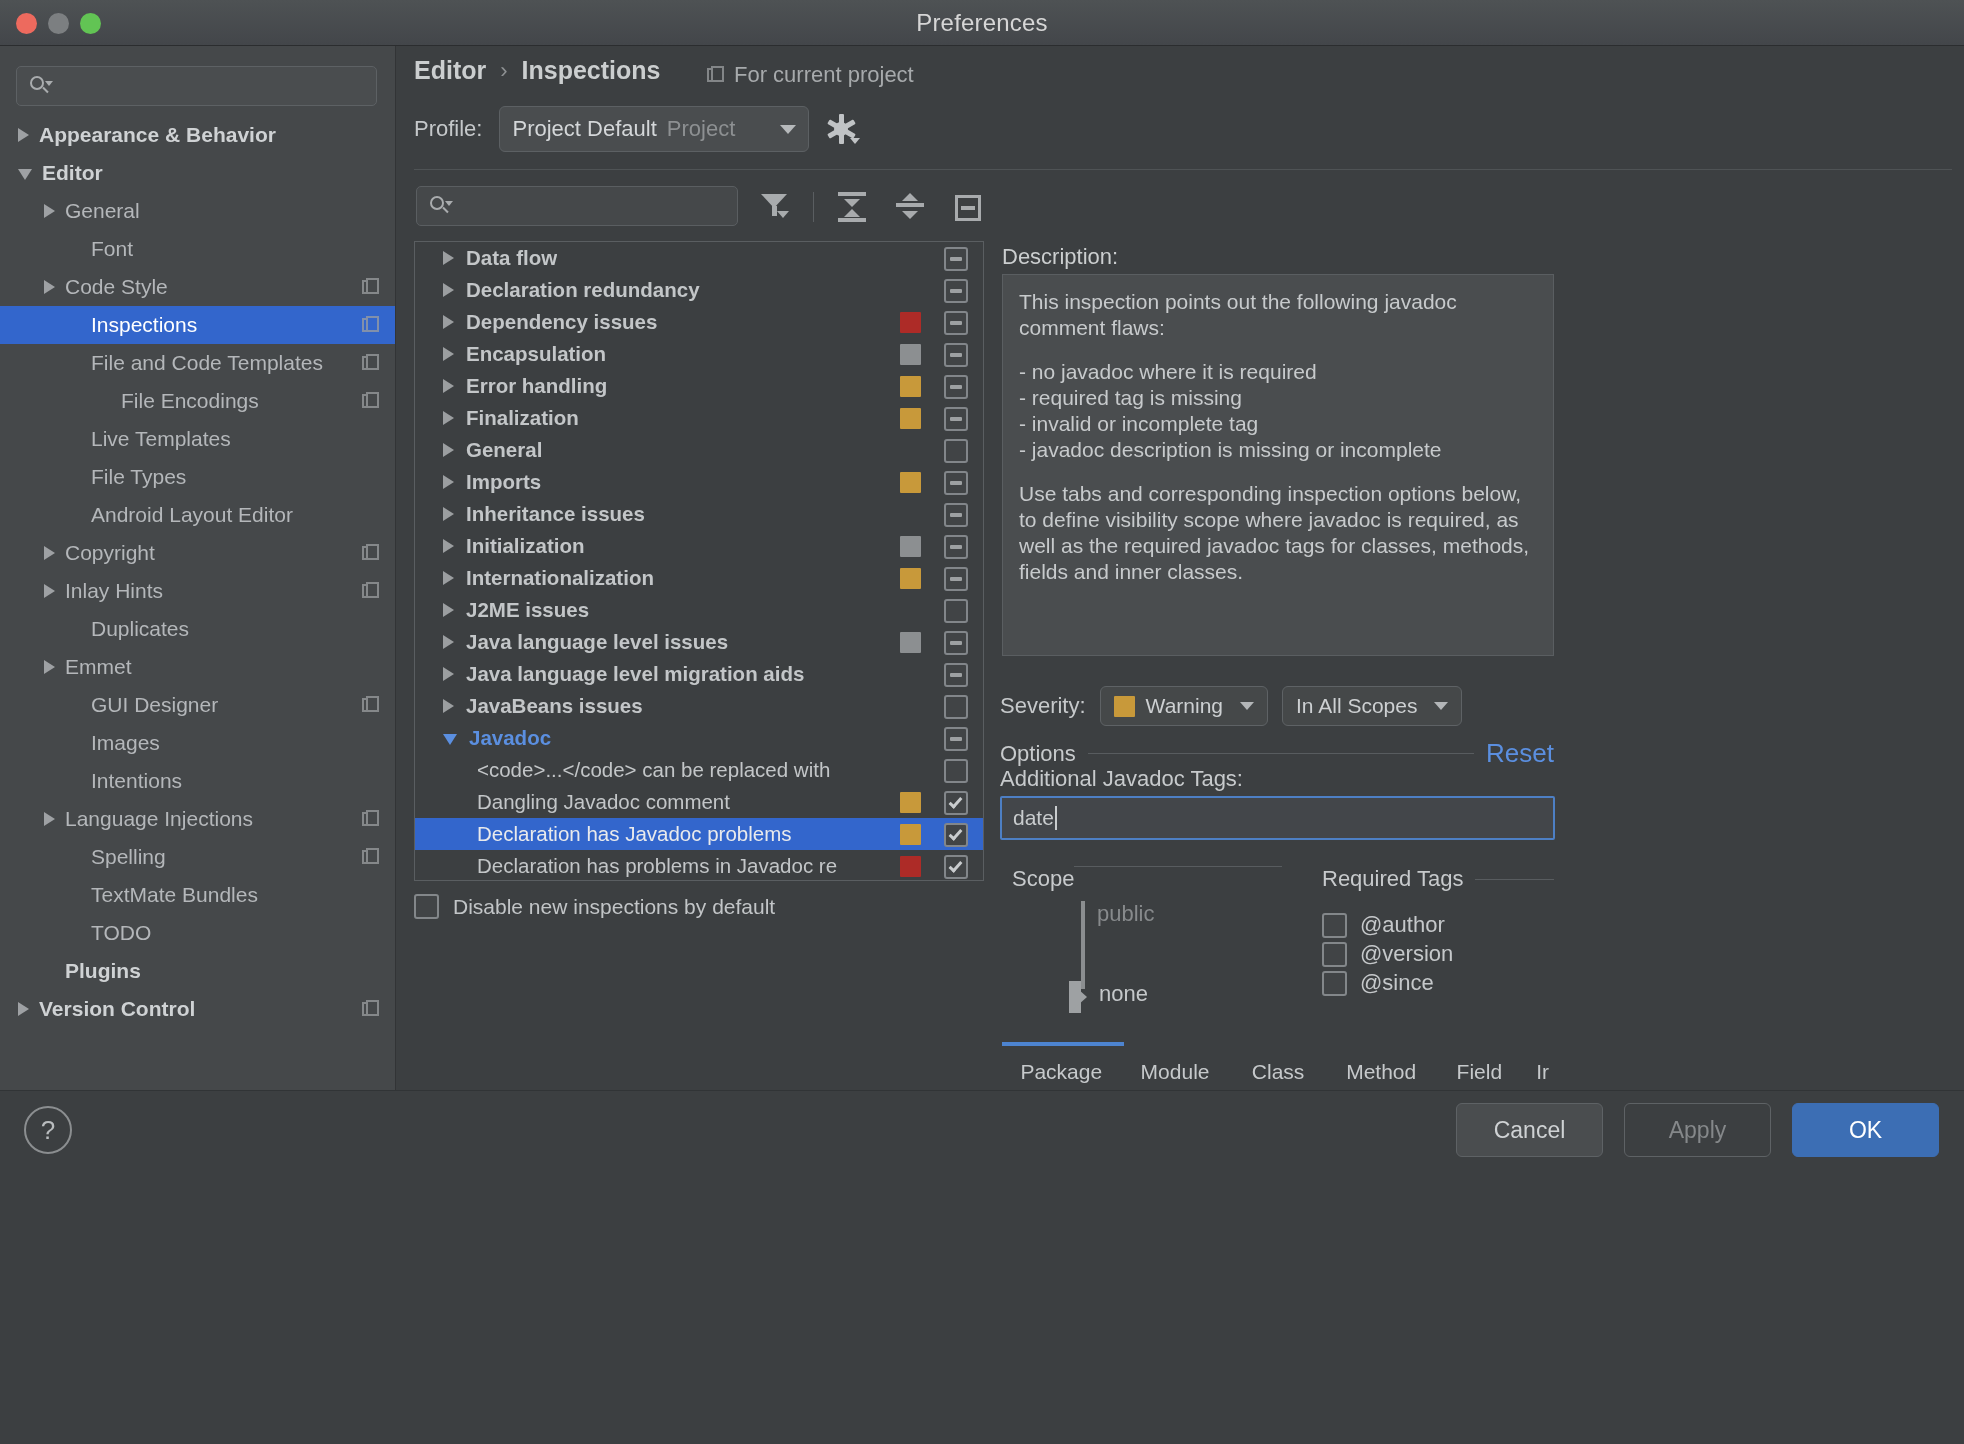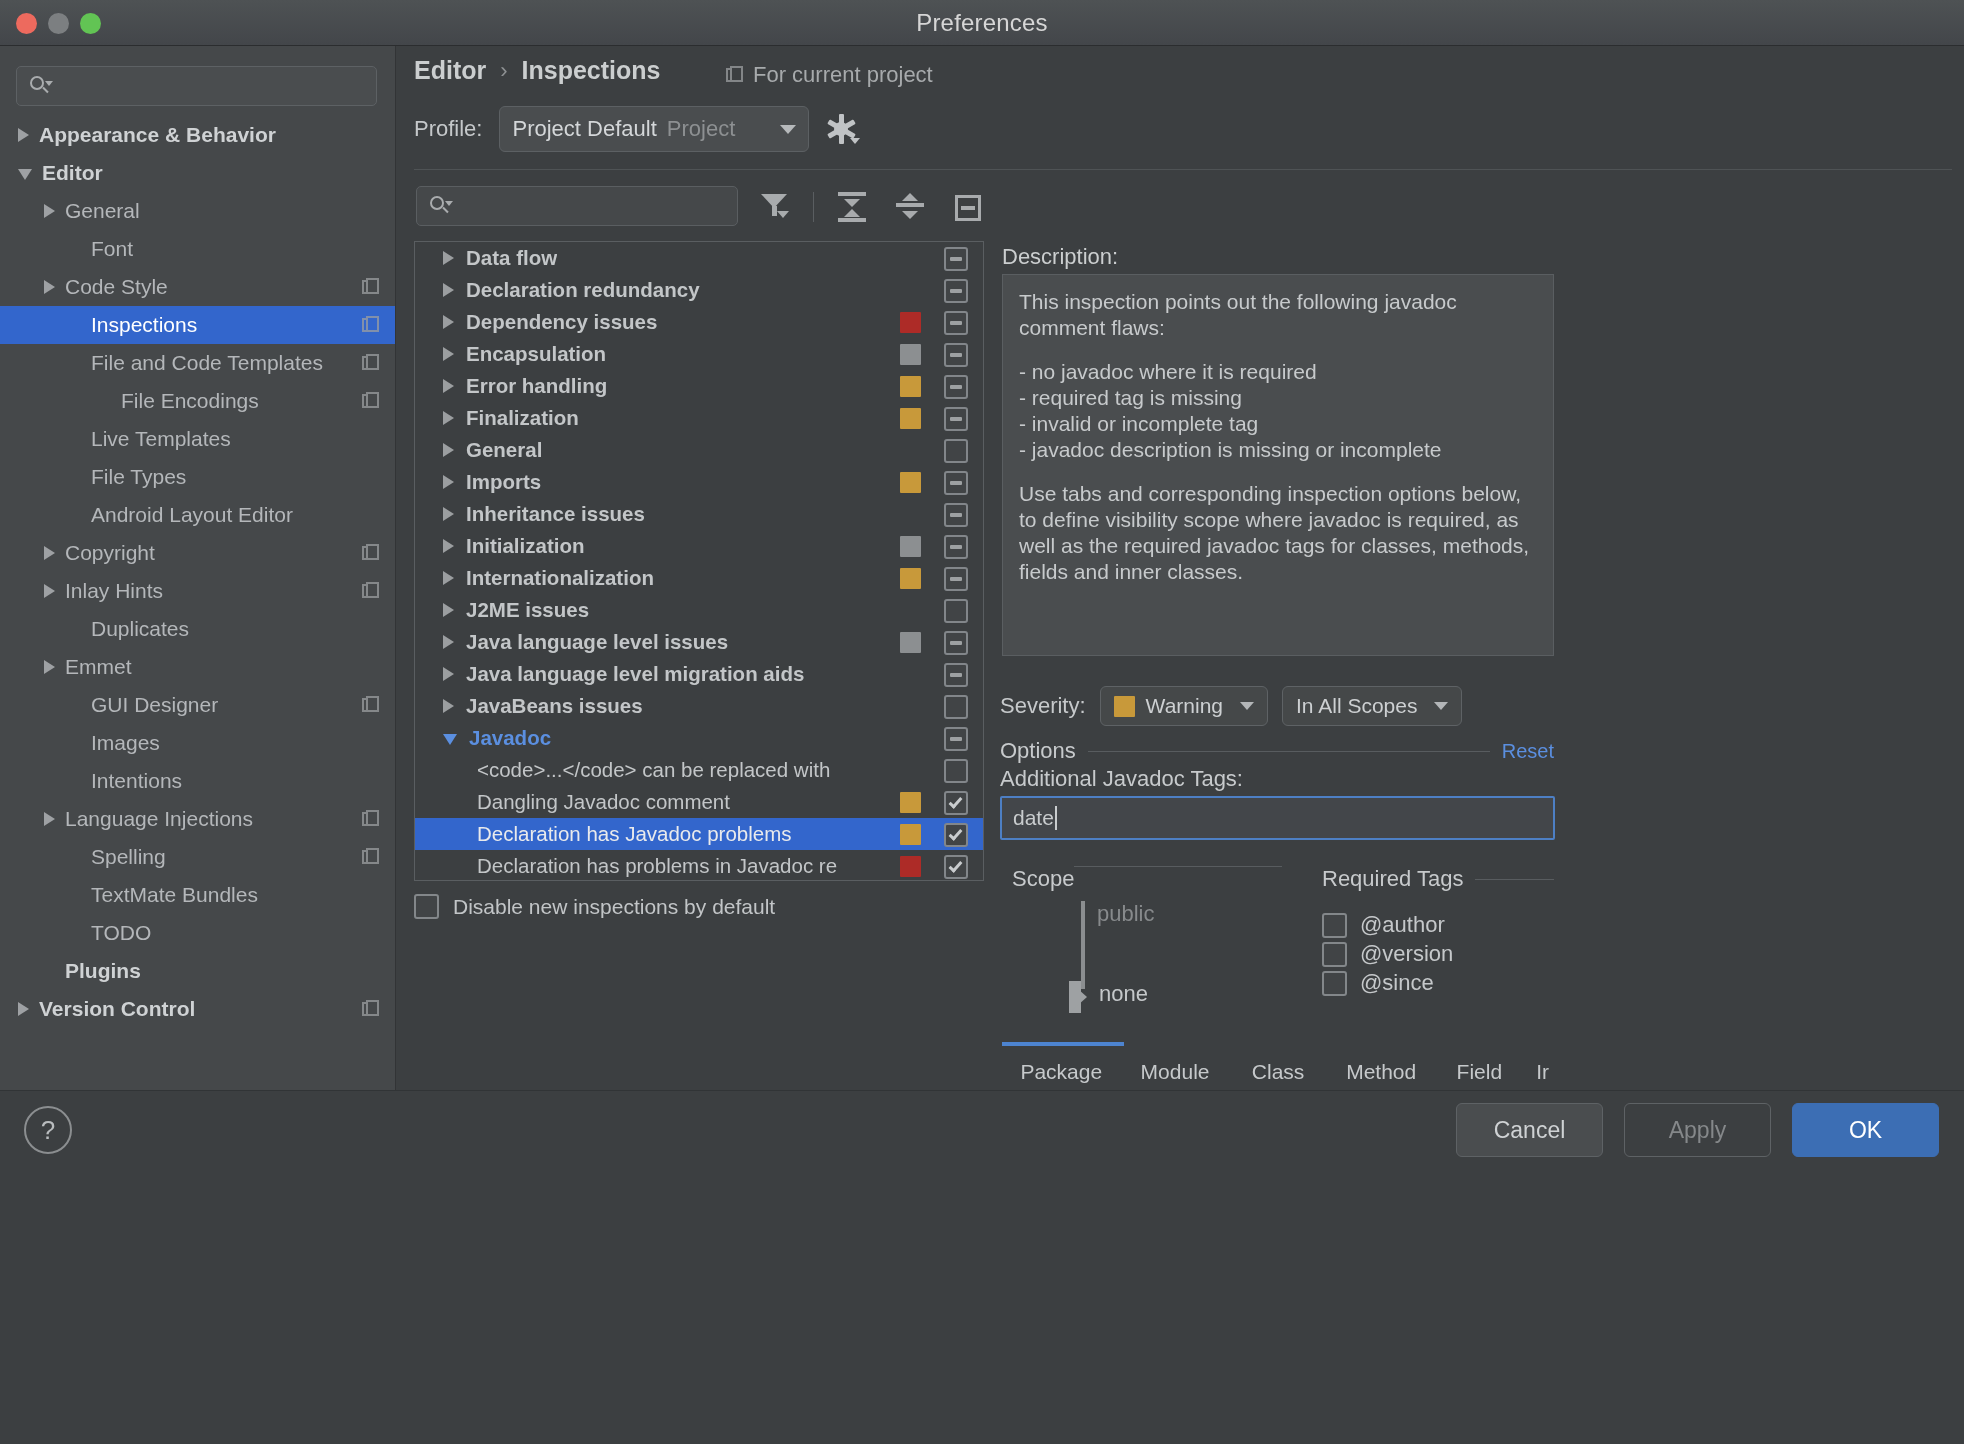--- a/index.html
+++ b/index.html
@@ -84,21 +84,21 @@
   }
   #breadcrumb {
     position: absolute; left: 17px; top: 10px; display: flex;
     align-items: center; gap: 14px; font-size: 25px;
   }
   .crumb { color: #cbcecf; font-weight: bold; }
   .crumb-sep { color: #8e9193; font-size: 22px; }
   #for-project {
     position: absolute; left: 310px; top: 16px;
     display: flex; align-items: center; gap: 10px;
-    color: #a7aaac; font-size: 22px; margin-left: 19px;
+    color: #a7aaac; font-size: 22px;
   }
   #profile-row {
     position: absolute; left: 17px; top: 60px;
     display: flex; align-items: center; gap: 17px;
   }
   #profile-label { color: #c5c8ca; font-size: 22px; }
   #profile-combo {
     width: 310px; height: 46px; background: #4a4d4f;
     border: 1px solid #5c6063; border-radius: 6px;
     display: flex; align-items: center; padding: 0 12px; gap: 10px;
@@ -251,21 +251,21 @@
   }
   .sev-chip { width: 21px; height: 21px; border-radius: 1px; }
 
   
   #options-head {
     position: absolute; left: 603px; top: 692px; width: 554px;
     display: flex; align-items: center; gap: 12px;
   }
   #options-head .otitle { color: #c7cacc; font-size: 22px; }
   #options-head .oline { flex: 1; height: 1px; background: #585c5f; }
-  #options-head .oreset { color: #5b8fe0; font-size: 20px; cursor: pointer; }
+  #options-head .oreset { color: #5b8fe0; font-size: 26px; cursor: pointer; }
   #tags-label { position: absolute; left: 603px; top: 720px; color: #c7cacc; font-size: 22px; }
   #tags-input {
     position: absolute; left: 603px; top: 750px; width: 555px; height: 44px;
     background: #43464a; border: 2px solid #4d7fc4; border-radius: 2px;
     display: flex; align-items: center; padding: 0 11px;
     color: #c9ccce; font-size: 21px;
   }
   #tags-input .caret {
     width: 2px; height: 24px; background: #c9ccce; margin-left: 1px;
   }

